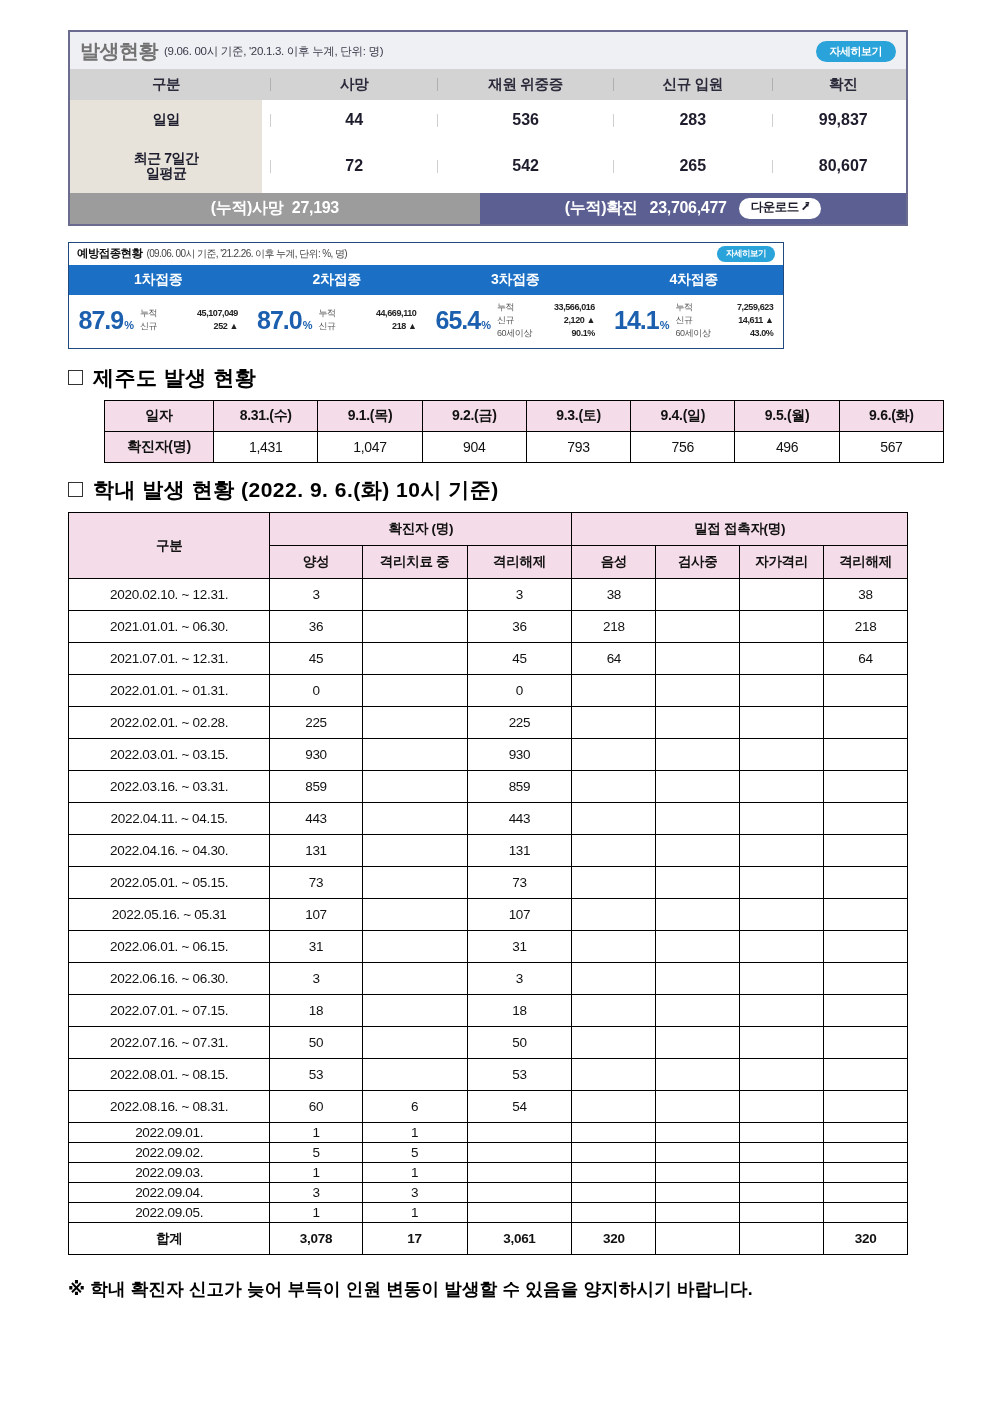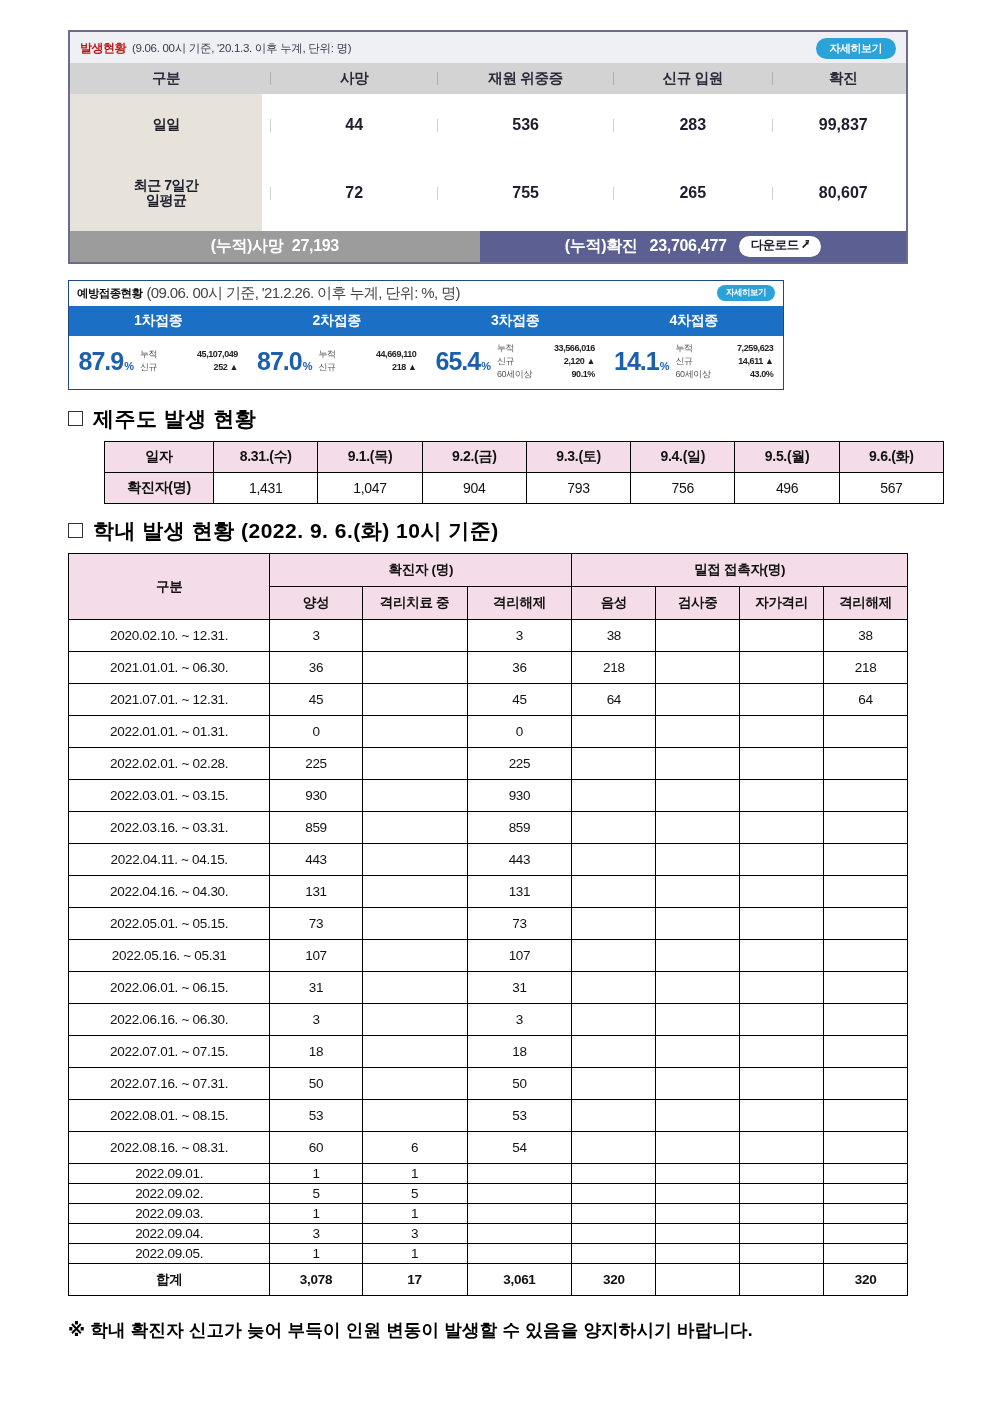--- a/index.html
+++ b/index.html
@@ -49,23 +49,23 @@
     width: 840px;
     box-sizing: border-box;
   }
   .panel-bar {
     display: flex;
     align-items: center;
     padding: 6px 10px 4px 10px;
     background: #eff0f4;
   }
   .panel-bar .p-title {
-    font-size: 12px;
-    font-weight: bold;
-    color: #b91c1c;
+    font-size: 20px;
+    font-weight: bold;
+    color: #737373;
     letter-spacing: -0.5px;
   }
   .panel-bar .p-sub {
     font-size: 11.5px;
     color: #3a3a4a;
     margin-left: 6px;
     letter-spacing: -0.3px;
   }
   .pill {
     margin-left: auto;
@@ -110,21 +110,21 @@
     height: 13px;
     margin: 0 auto;
     background: #cfcfcf;
   }
   .stat-table td {
     background: #ffffff;
     text-align: center;
     font-size: 16px;
     font-weight: bold;
     color: #1d1d2d;
-    padding: 22px 0;
+    padding: 11px 0;
     border: none;
   }
   .stat-table td.lbl {
     background: #e7e3da;
     font-size: 14px;
     line-height: 1.1;
     letter-spacing: -0.5px;
   }
   .totals {
     display: flex;
@@ -178,21 +178,21 @@
     padding: 3px 8px;
     background: #ffffff;
   }
   .vbar .v-title {
     font-size: 11.5px;
     font-weight: bold;
     color: #111;
     letter-spacing: -0.6px;
   }
   .vbar .v-sub {
-    font-size: 15px;
+    font-size: 10px;
     color: #444;
     margin-left: 4px;
     letter-spacing: -0.6px;
     text-align: center;
   }
   .vbar .pill {
     font-size: 8.5px;
     padding: 2px 9px;
     border-radius: 9px;
   }
@@ -378,21 +378,21 @@
             <span>최근 7일간</span><br>
             <span>일평균</span>
           </td>
           <td class="sep">
               <i></i>
             </td>
           <td>72</td>
           <td class="sep">
               <i></i>
             </td>
-          <td>755</td>
+          <td>542</td>
           <td class="sep">
               <i></i>
             </td>
           <td>265</td>
           <td class="sep">
               <i></i>
             </td>
           <td>80,607</td>
         </tr>
       </tbody>

